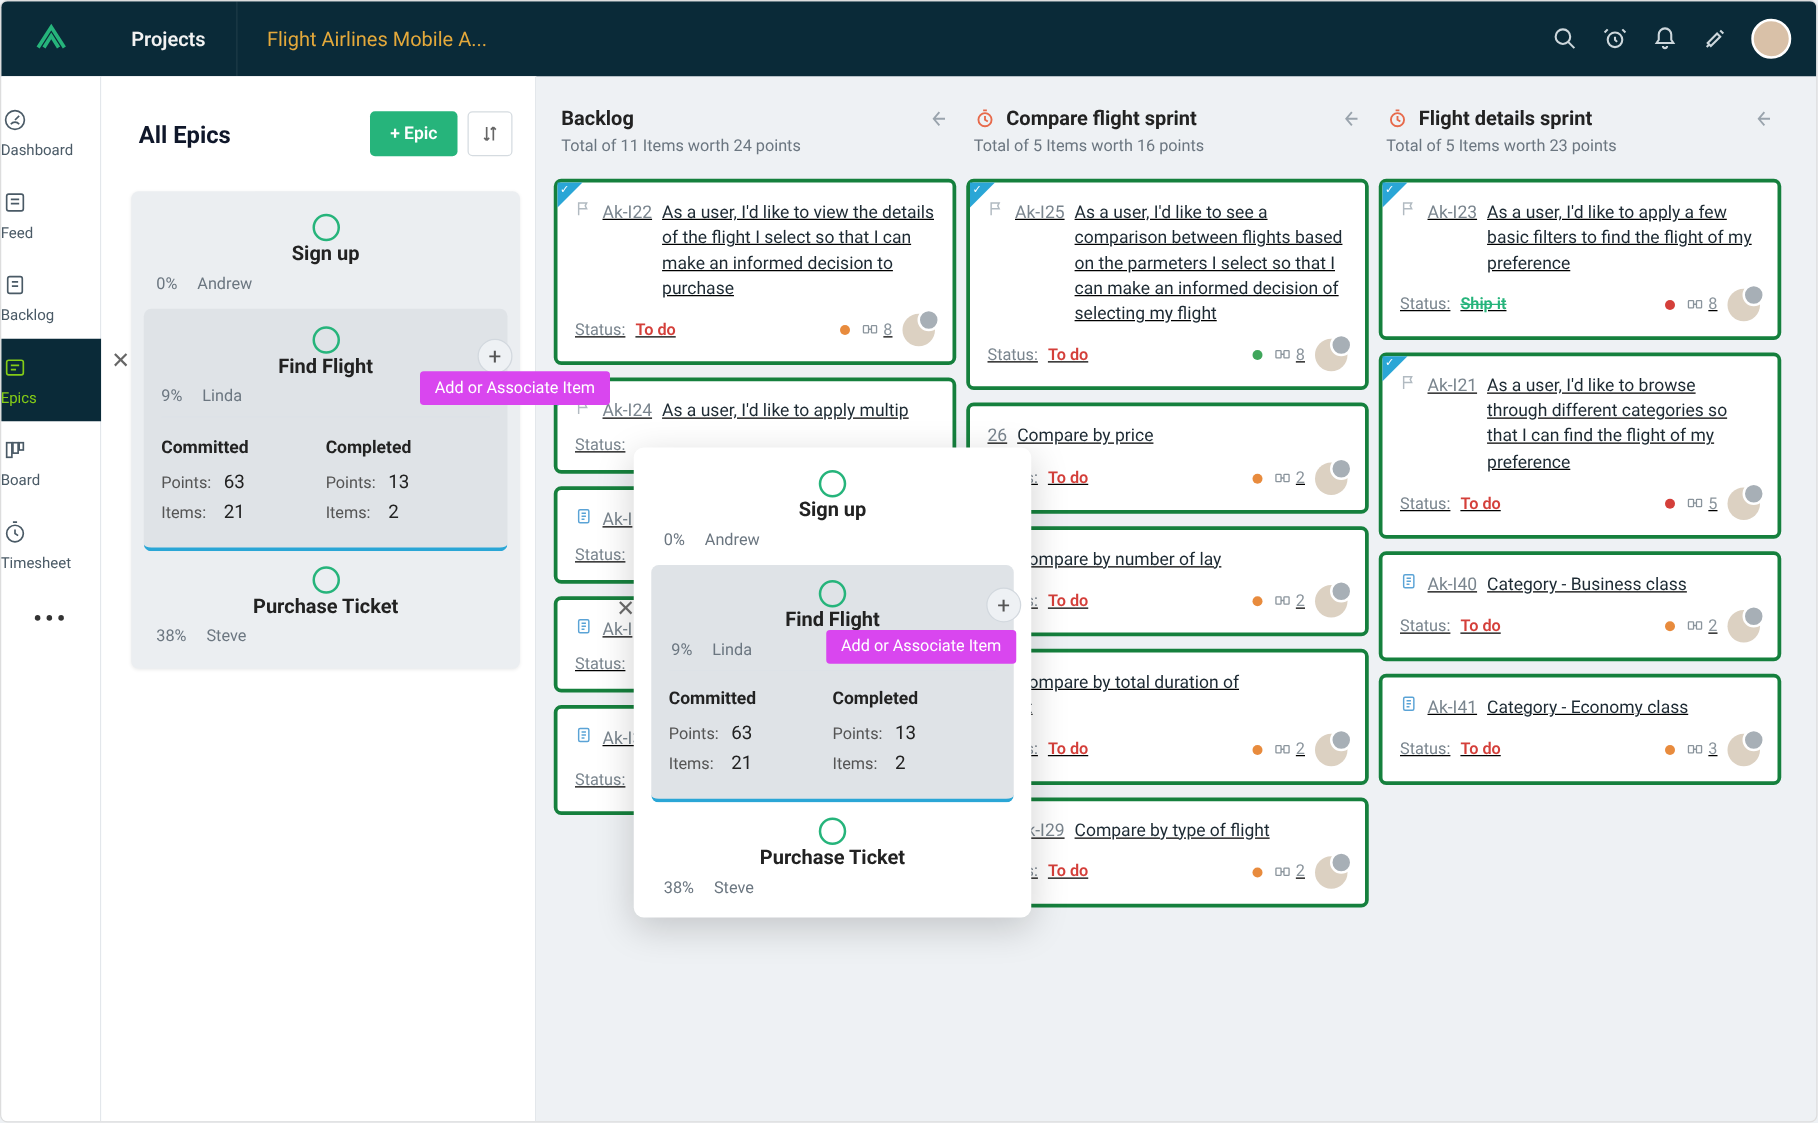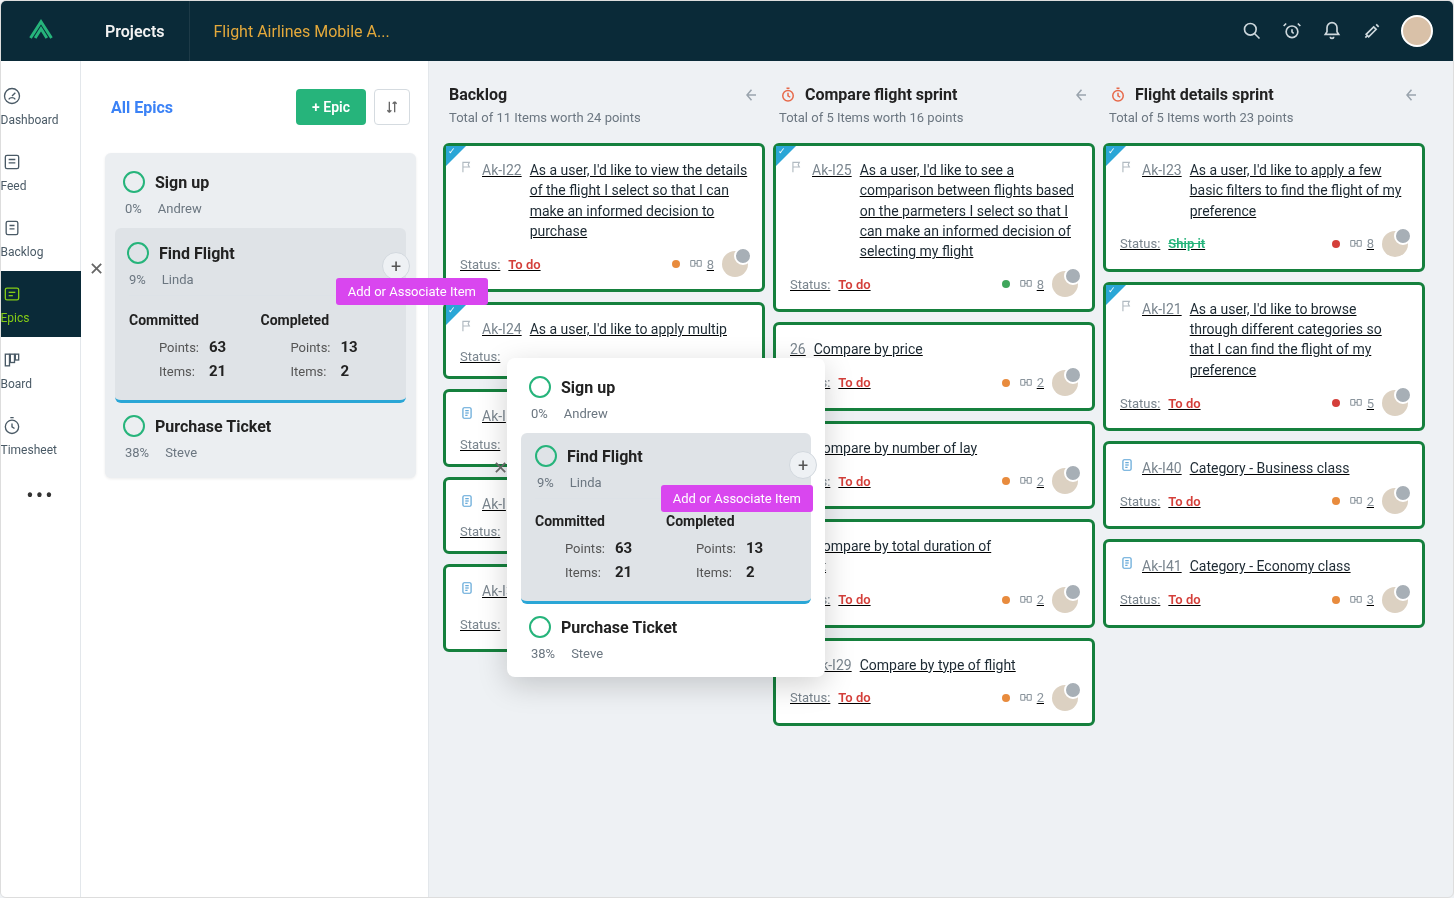--- a/index.html
+++ b/index.html
@@ -18,42 +18,42 @@
   .rail{position:absolute;top:60px;left:0;bottom:0;width:80px;background:#fff;border-right:1px solid #e3e7eb;display:flex;flex-direction:column;align-items:center;padding-top:12px;}
   .rail-item{width:80px;padding:12px 0;display:flex;flex-direction:column;align-items:flex-start;gap:6px;cursor:pointer;color:#4a5a66;font-size:12px;}
   .rail-item.active{background:#0a2a38;color:#84cc16;}
   .rail-item .ri-icon{width:22px;height:22px;display:flex;align-items:center;justify-content:center;}
   .more{font-size:22px;letter-spacing:2px;color:#333;padding:14px 0;cursor:pointer;}
   
   .main{position:absolute;left:80px;top:60px;right:0;bottom:0;display:flex;}
   
   .epics-panel{width:348px;background:#fff;border-right:1px solid #e3e7eb;padding:28px 18px 0 30px;position:relative;}
   .epics-head{display:flex;align-items:center;justify-content:space-between;margin-bottom:28px;}
-  .epics-head h2{font-size:16px;font-weight:700;color:#3b82f6;}
+  .epics-head h2{font-size:19px;font-weight:700;color:#0f172a;}
   .head-actions{display:flex;gap:8px;}
   .btn-epic{background:#26b47b;color:#fff;border:none;border-radius:4px;padding:8px 16px;font-size:14px;font-weight:600;cursor:pointer;}
   .btn-sort{background:#fff;border:1px solid #d5dbe0;border-radius:4px;width:36px;height:36px;display:flex;align-items:center;justify-content:center;cursor:pointer;color:#666;}
   .epic-cards{background:#ebeef1;border-radius:6px;padding:6px 0;margin:0 -6px;box-shadow:0 1px 3px rgba(0,0,0,.08);}
   .epic-card{padding:12px 18px;position:relative;}
-  .epic-title-row{display:flex;align-items:center;gap:10px;}
+  .epic-title-row{display:flex;align-items:center;flex-direction:column;}
   .epic-prog-icon{width:22px;height:22px;border-radius:50%;border:2px solid #26b47b;position:relative;}
   .epic-title{font-weight:700;font-size:16px;color:#222;}
   .epic-sub{display:flex;gap:16px;margin-top:8px;padding-left:2px;font-size:13px;color:#6b7680;}
   .divider{height:1px;background:#dde2e7;margin:4px 14px;}
   .epic-selected{background:#dfe3e7;border-radius:6px;margin:0 10px;position:relative;border-bottom:3px solid #2aa6d6;overflow:visible;}
   .epic-selected .epic-card{padding:14px 12px 10px;}
   .close-x{position:absolute;left:-26px;top:30px;width:22px;height:22px;color:#666;cursor:pointer;font-size:18px;}
   .plus-c{position:absolute;right:-4px;top:24px;width:28px;height:28px;border-radius:50%;background:#eef1f4;border:1px solid #d2d8de;display:flex;align-items:center;justify-content:center;color:#555;cursor:pointer;font-size:18px;}
   .tooltip{position:absolute;background:#d946ef;color:#fff;font-size:13px;padding:6px 12px;border-radius:3px;white-space:nowrap;z-index:50;}
   .stats-row{display:flex;padding:12px 14px 14px;}
   .stats-col{flex:1;}
   .stats-col h5{font-size:14px;color:#222;font-weight:700;margin-bottom:10px;}
   .stats-col div{font-size:13px;color:#555;margin-bottom:6px;}
-  .stats-col div span{display:inline-block;width:50px;margin-left:30px;}
-  .stats-col div b{font-size:15px;color:#222;font-weight:700;}
+  .stats-col div span{display:inline-block;width:50px;}
+  .stats-col div b{font-size:15px;color:#222;font-weight:400;}
   
   .board{flex:1;display:flex;gap:8px;padding:24px 12px 0 14px;overflow:hidden;}
   .column{width:322px;min-width:322px;}
   .col-head{padding:0 6px 8px;}
   .col-title-row{display:flex;align-items:center;gap:8px;}
   .col-title{font-weight:700;font-size:16px;color:#222;}
   .sprint-icon{color:#e76a4b;}
   .collapse-ic{margin-left:auto;color:#9aa4ad;cursor:pointer;}
   .col-sub{font-size:13px;color:#6b7680;margin-top:6px;}
   .col-body{display:flex;flex-direction:column;gap:10px;margin-top:10px;}

